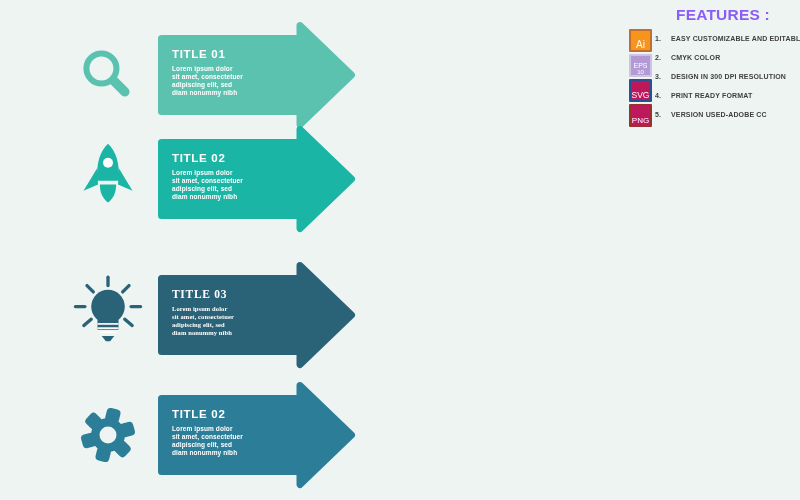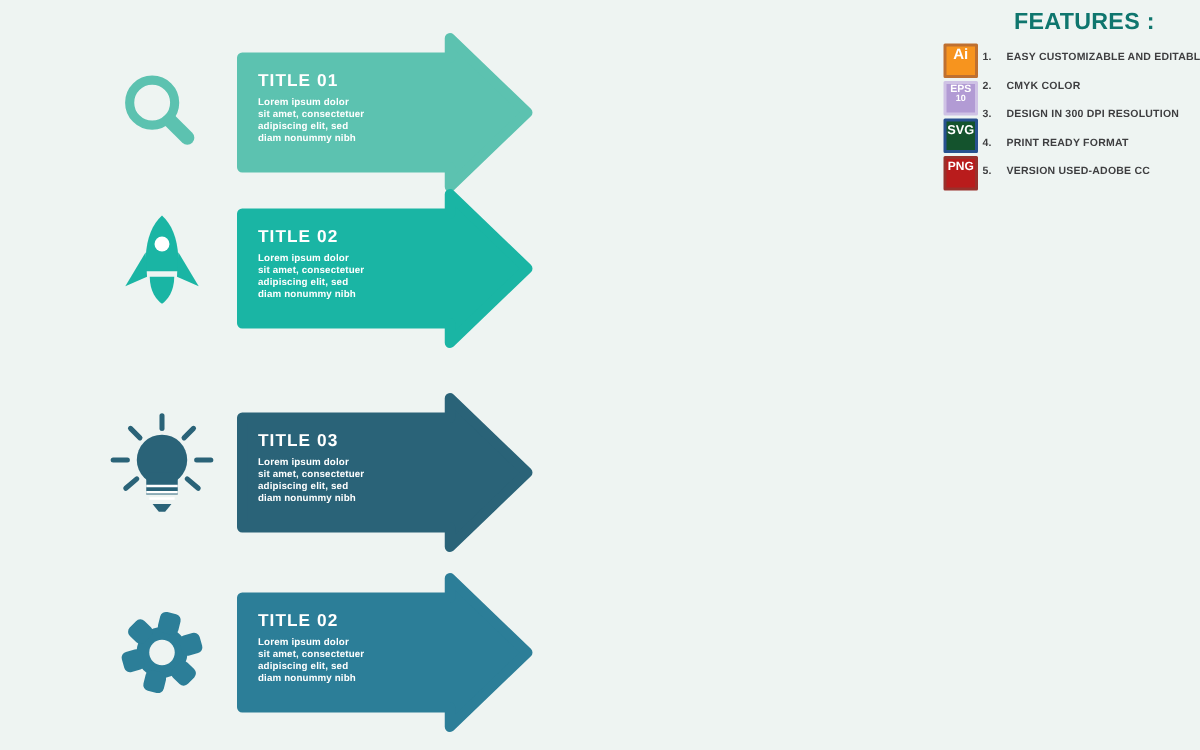--- a/index.html
+++ b/index.html
@@ -2,40 +2,40 @@
 <html><head>
 <meta charset="utf-8">
 <style>
   html,body { margin:0; padding:0; }
   .stage {
     position:relative; width:800px; height:500px;
     background:#eef4f2; overflow:hidden;
     font-family:"Liberation Sans", sans-serif;
   }
   .step { position:absolute; left:0; width:560px; height:130px; }
-  .step-1 { top:10px; } .step-2 { top:114px; } .step-3 { top:250px; } .step-4 { top:370px; }
+  .step-1 { top:10px; } .step-2 { top:114px; } .step-3 { top:250px;font-family:Liberation Serif, serif; } .step-4 { top:370px; }
 
   .icon-box {
     position:absolute; left:68px; top:22px; width:80px; height:86px;
     display:flex; align-items:center; justify-content:center;
   }
   .arrow-svg { position:absolute; left:156px; top:9px; width:200px; height:112px; }
   .arrow-text { position:absolute; left:172px; top:38px; width:128px; color:#ffffff; }
   .arrow-title { font-size:11.5px; font-weight:bold; letter-spacing:0.7px; margin-bottom:5px; }
   .arrow-line { font-size:6.5px; font-weight:bold; line-height:8px; letter-spacing:0.1px; }
 
   .features-heading {
     position:absolute; left:676px; top:6px;
     font-size:15.5px; font-weight:bold; letter-spacing:0.2px;
   }
   .badge {
     position:absolute; left:629px; width:19px; height:19px;
     border:2px solid; border-radius:1px; color:#ffffff;
-    display:flex; flex-direction:column; align-items:center; justify-content:flex-start;
-    font-weight:bold; box-sizing:content-box;
+    display:flex; flex-direction:column; align-items:center; justify-content:flex-end;
+    font-weight:normal; box-sizing:content-box;
   }
   .badge-0 { top:29px;  font-size:10px; }
   .badge-1 { top:54px; }
   .badge-1 .l1 { font-size:7px; line-height:7px; }
   .badge-1 .l2 { font-size:6px; line-height:6px; }
   .badge-2 { top:79px;  font-size:8.5px; }
   .badge-3 { top:104px; font-size:8px; }
 
   .feature-item {
     position:absolute; left:655px; display:flex;
@@ -150,33 +150,33 @@
     </svg>
     <div class="arrow-text">
       <div class="arrow-title">TITLE 02</div>
       <div class="arrow-line">Lorem ipsum dolor</div>
       <div class="arrow-line">sit amet, consectetuer</div>
       <div class="arrow-line">adipiscing elit, sed</div>
       <div class="arrow-line">diam nonummy nibh</div>
     </div>
   </div>
 
-  <div class="features-heading" style="color: #0f766e;">FEATURES :</div>
+  <div class="features-heading" style="color: #8b5cf6;">FEATURES :</div>
 
   <div class="badge badge-0" style="background: rgb(247, 148, 30); border-color: rgb(191, 112, 48);">
     <span>Ai</span>
   </div>
   <div class="badge badge-1" style="background: rgb(178, 155, 212); border-color: rgb(207, 194, 229);">
     <span class="l1">EPS</span>
     <span class="l2">10</span>
   </div>
-  <div class="badge badge-2" style="background: #14532d; border-color: rgb(40, 81, 143);">
+  <div class="badge badge-2" style="background: #be185d; border-color: rgb(40, 81, 143);">
     <span>SVG</span>
   </div>
-  <div class="badge badge-3" style="background: #b91c1c; border-color: rgb(153, 49, 44);">
+  <div class="badge badge-3" style="background: #be185d; border-color: rgb(153, 49, 44);">
     <span>PNG</span>
   </div>
 
   <div class="feature-item fi-0" style="color: rgb(62, 62, 64);">
     <span class="feature-num">1.</span>
     <span>EASY CUSTOMIZABLE AND EDITABLE</span>
   </div>
   <div class="feature-item fi-1" style="color: rgb(62, 62, 64);">
     <span class="feature-num">2.</span>
     <span>CMYK COLOR</span>

